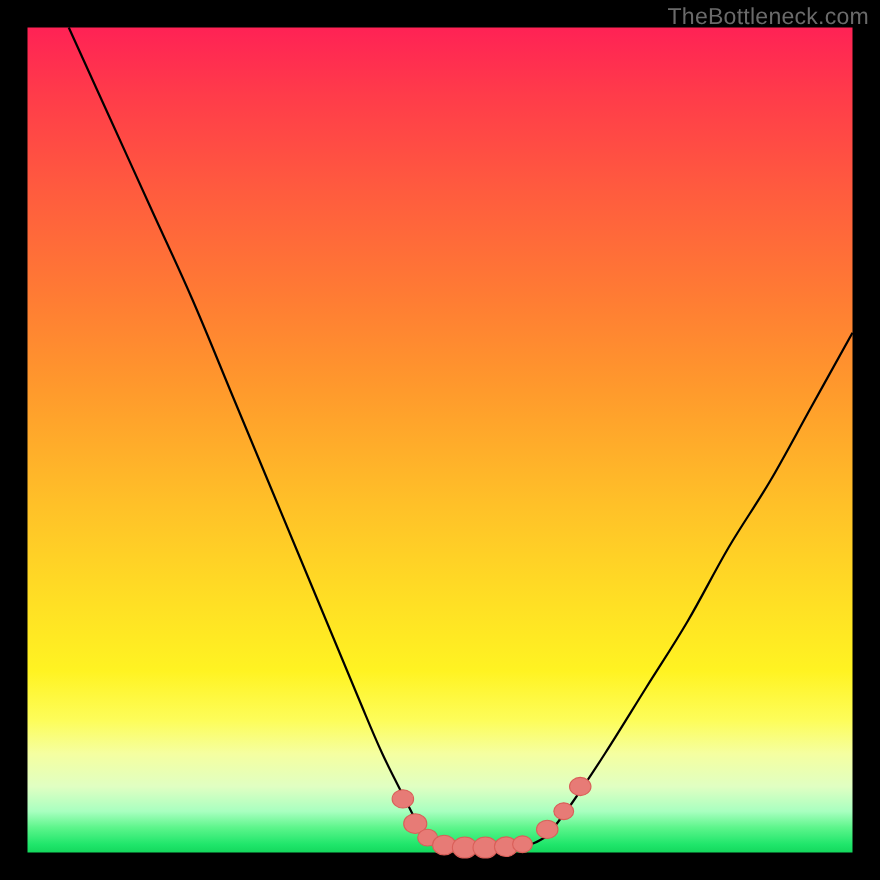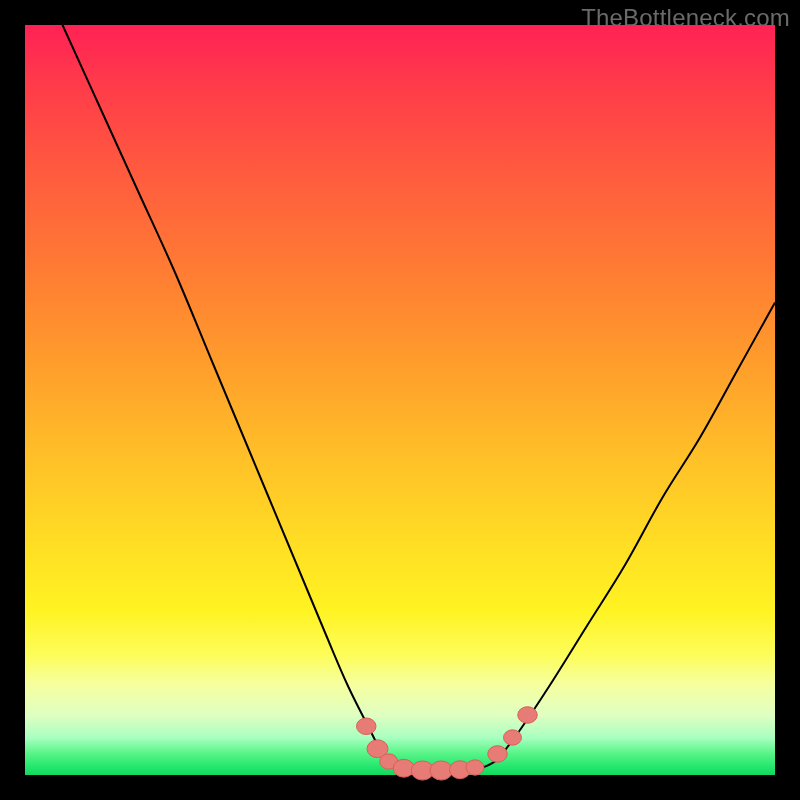--- a/index.html
+++ b/index.html
@@ -51,21 +51,21 @@
     top: 25px;
     width: 750px;
     height: 750px;
     overflow: visible;
   }
   .watermark {
     position: absolute;
     top: 4px;
     right: 10px;
     color: #6a6a6a;
-    font-size: 24px;
+    font-size: 21px;
     font-weight: 500;
     letter-spacing: 0.2px;
   }
   .curve {
     fill: none;
     stroke: #000;
     stroke-width: 2;
   }
   .marker {
     fill: #e77b76;

